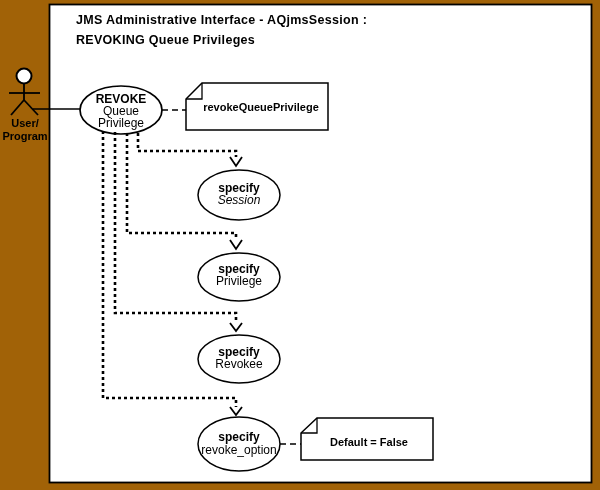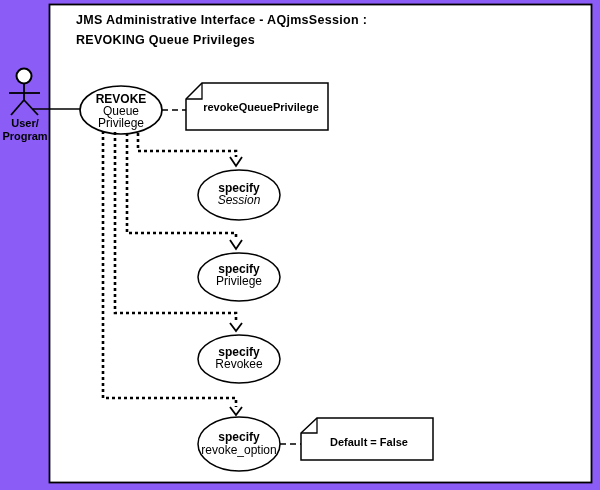--- a/index.html
+++ b/index.html
@@ -1,16 +1,16 @@
 <!DOCTYPE html>
 <html><head>
 <meta charset="utf-8">
 <style>
   html,body { margin:0; padding:0; background:#ffffff; }
-  .stage { position:relative; width:600px; height:490px; background:#8b5cf6; overflow:hidden; }
+  .stage { position:relative; width:600px; height:490px; background:#a16207; overflow:hidden; }
   svg text {
     font-family: "Liberation Sans", sans-serif;
     fill:#000000;
   }
   .b   { font-weight:bold; }
   .i   { font-style:italic; }
   .mid { text-anchor:middle; }
   .s-title { font-size:12.5px; letter-spacing:0.3px; }
   .s-node  { font-size:12px; }
   .s-note  { font-size:11px; }

